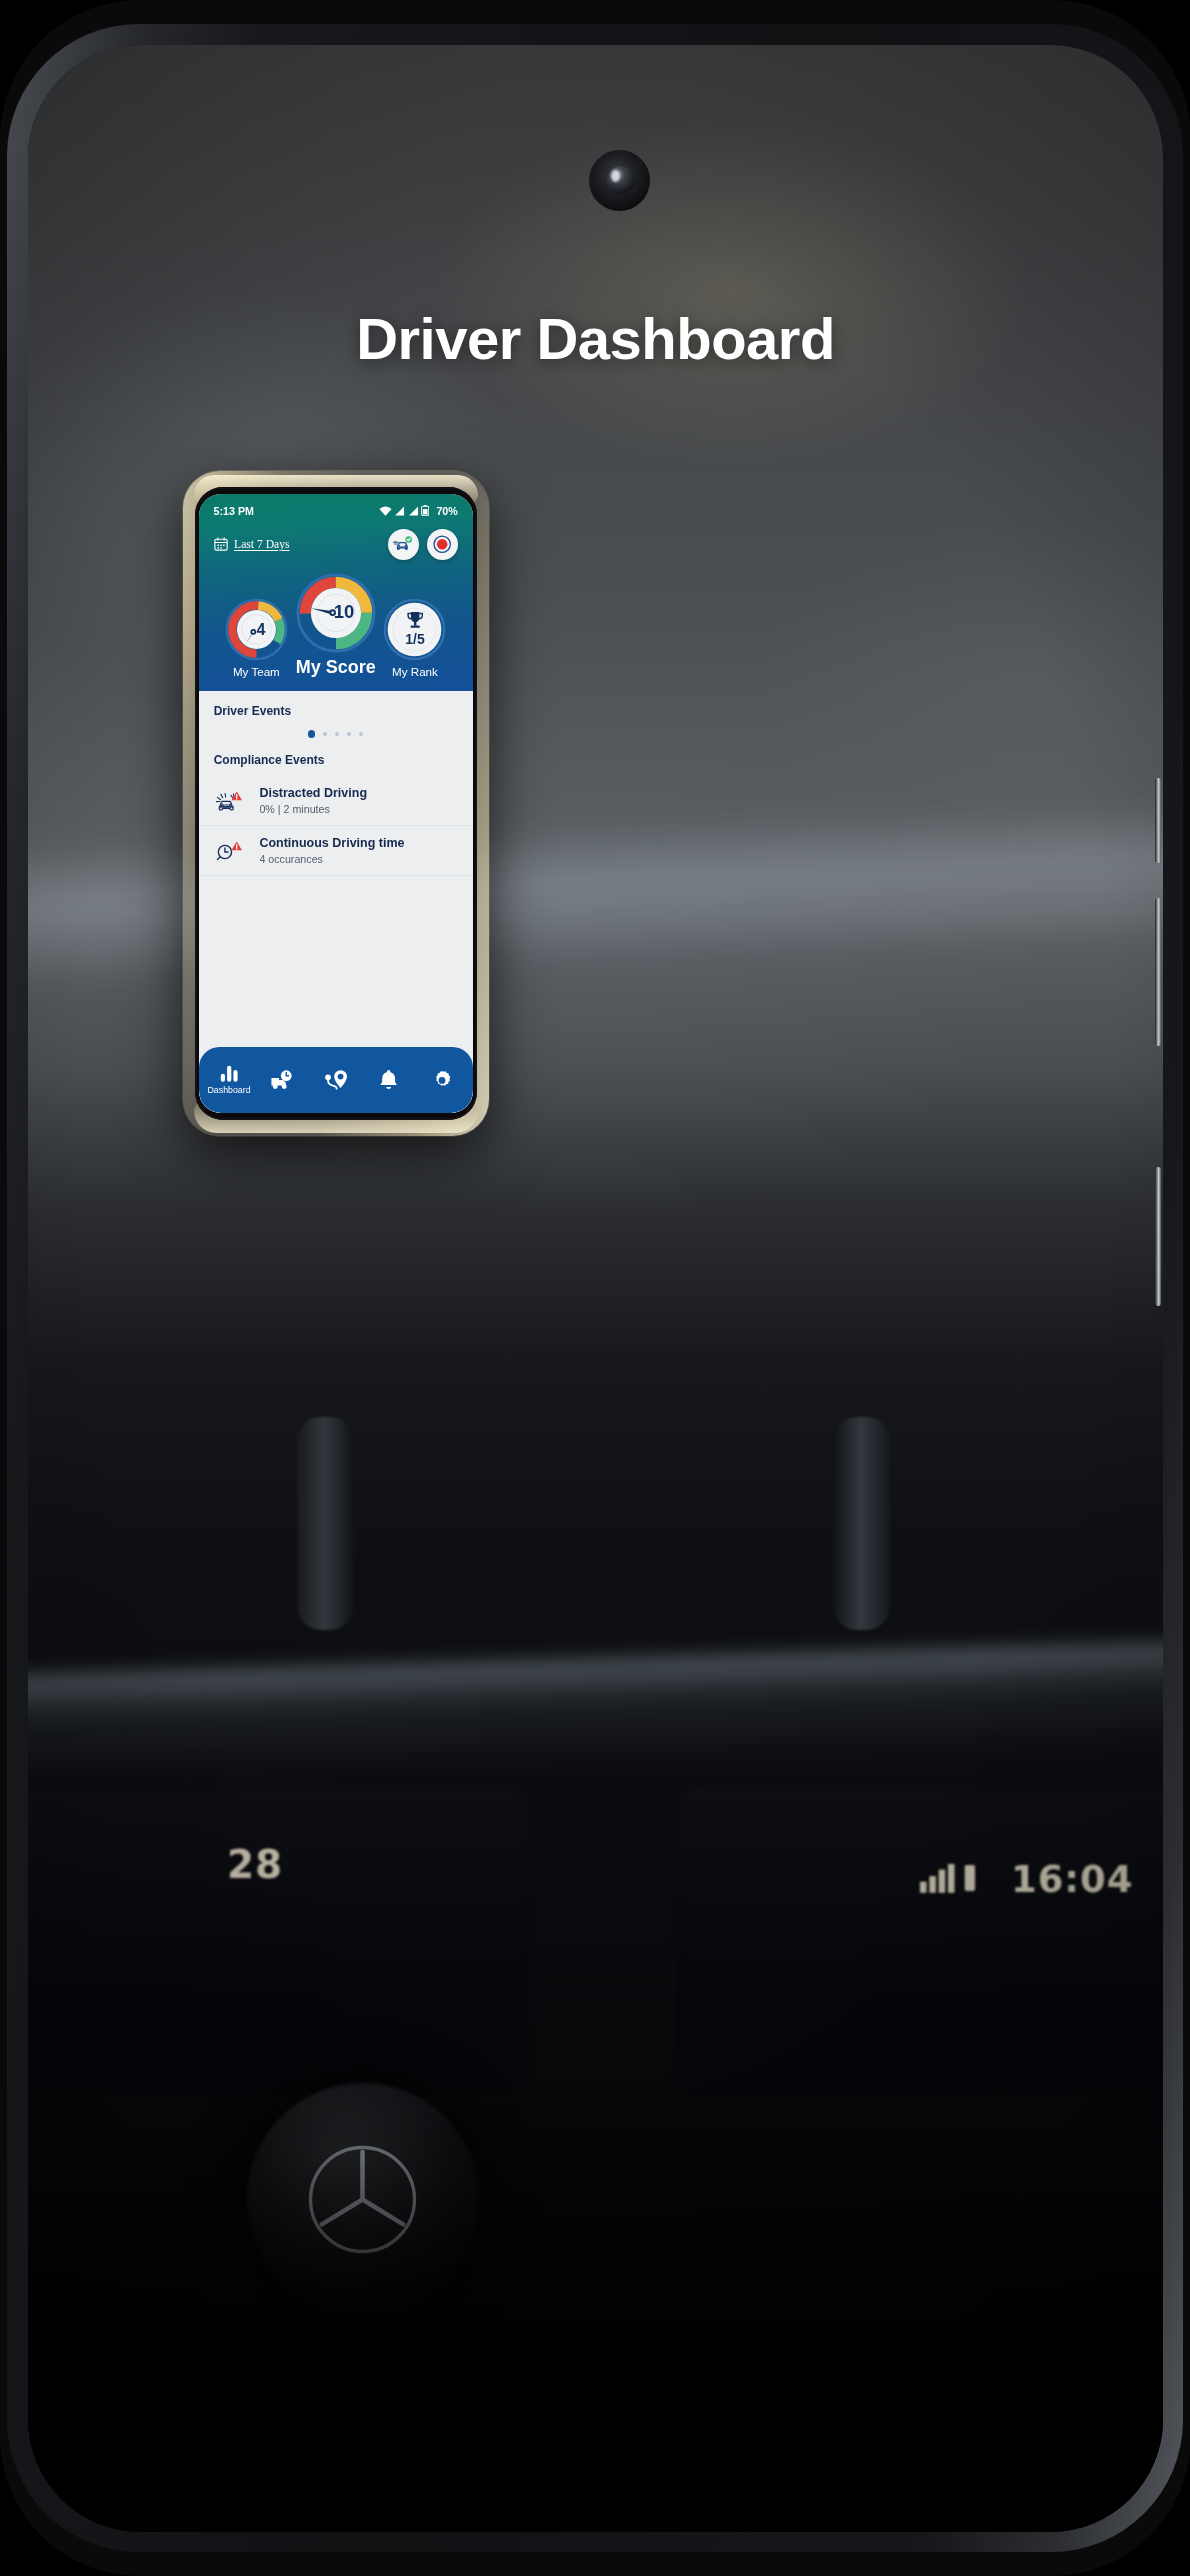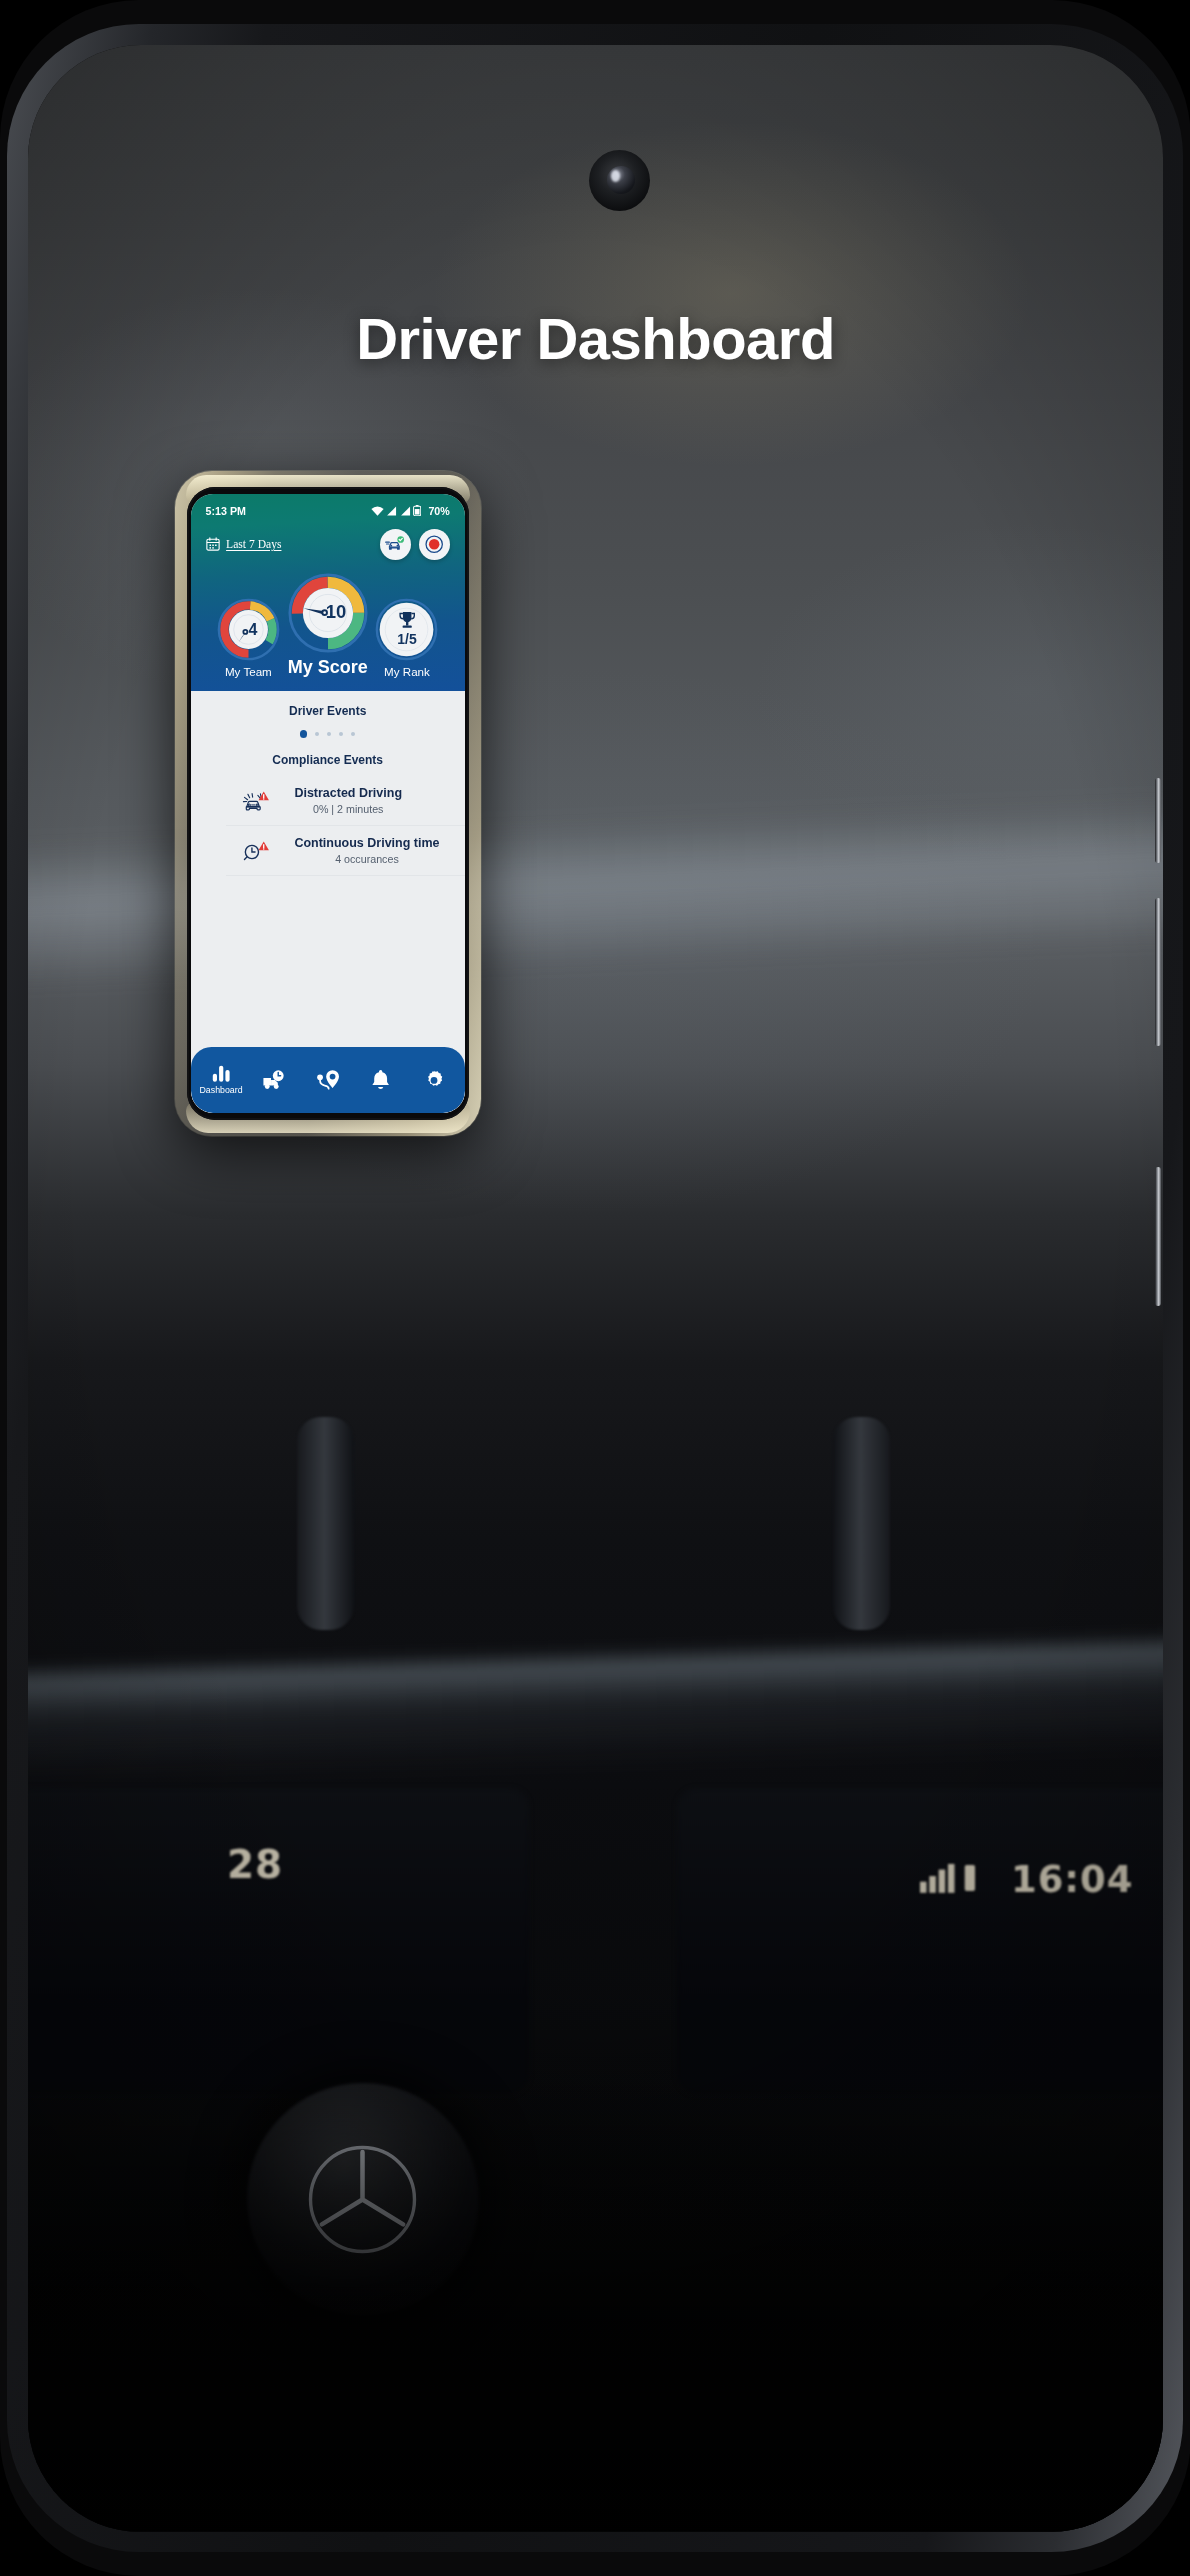--- a/index.html
+++ b/index.html
@@ -128,21 +128,21 @@
   
   #page-title {
     position:absolute; left:0; top:260px; width:1135px;
     text-align:center; color:#ffffff;
     font-size:58px; font-weight:bold; letter-spacing:-0.5px;
     text-shadow:0 2.8px 15px rgba(0,0,0,.45);
   }
 
   
   #inner-phone {
-    position:absolute; left:147px; top:426px; width:306px; height:665px;text-align:center;
+    position:absolute; left:155px; top:426px; width:306px; height:665px;
   }
   #case-shell {
     position:absolute; left:0; top:0; width:306px; height:665px;
     border-radius:37px;
     background:linear-gradient(103deg,
       rgba(232,222,186,.82) 0%, rgba(205,190,150,.72) 10%,
       rgba(158,146,116,.52) 22%, rgba(120,112,92,.36) 40%,
       rgba(128,118,94,.38) 62%, rgba(196,182,144,.66) 84%,
       rgba(238,230,198,.86) 100%);
     box-shadow:0 16.7px 56px rgba(0,0,0,.72), 0 0 0 0.9px rgba(255,246,210,.24);
@@ -257,25 +257,24 @@
   }
   #carousel-dots {
     display:flex; align-items:center; justify-content:center;
     gap:7.4px; margin-top:12px;
   }
   .dot { width:4.6px; height:4.6px; border-radius:50%; background:#b9c6d4; }
   .dot.active { width:7.4px; height:7.4px; background:#14559c; }
 
   #compliance-list { margin-top:9.3px; }
   .compliance-row {
-    display:flex; align-items:flex-start; gap:20px;
+    display:flex; align-items:flex-start; gap:12px;
     padding:10.2px 16px 10.2px 16.7px;
     border-bottom:0.9px solid #e2e5e8;
     background:#eceef0;
-    margin-left:35px;
   }
   .compliance-icon { flex:0 0 32px; position:relative; padding-top:2.8px; }
   .compliance-text { display:flex; flex-direction:column; gap:2.8px; }
   .compliance-title { color:#152a4e; font-size:12.5px; font-weight:bold; }
   .compliance-sub   { color:#55606f; font-size:10.7px; }
 
   
   #bottom-nav {
     position:absolute; left:0; bottom:0; width:100%; height:66px;
     background:#11579f; border-radius:20.4px 20.4px 22px 22px;

